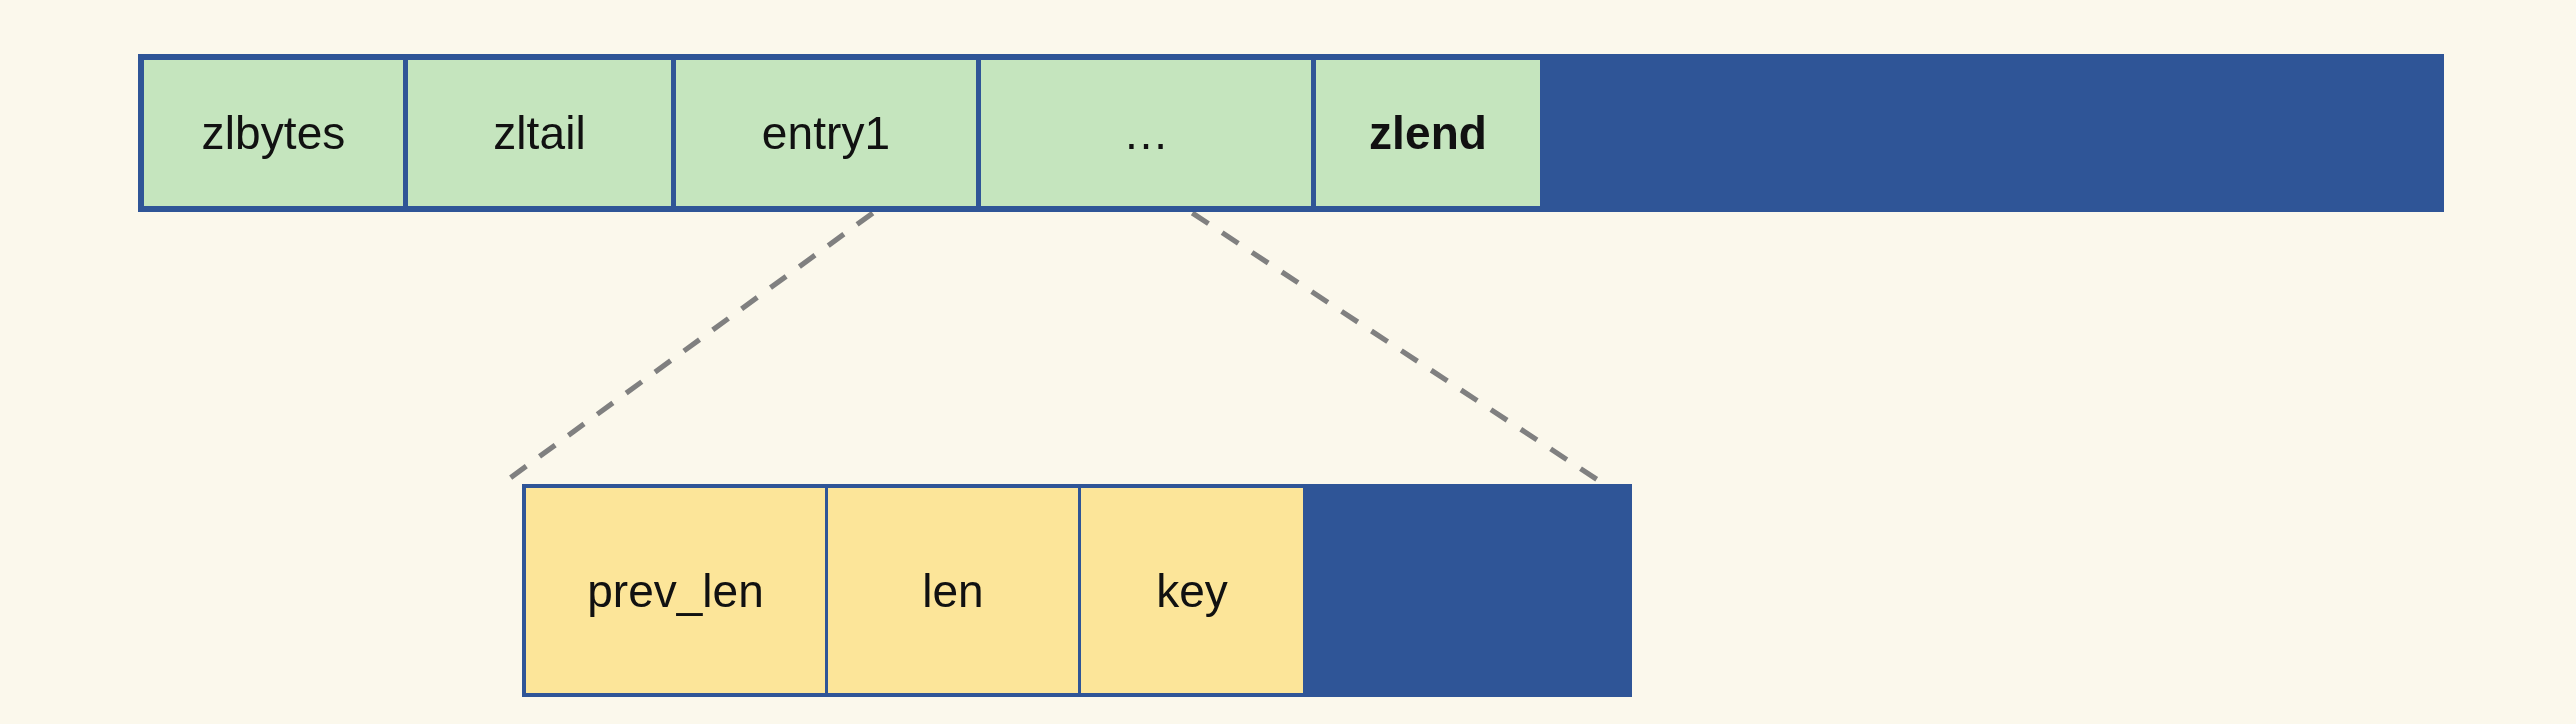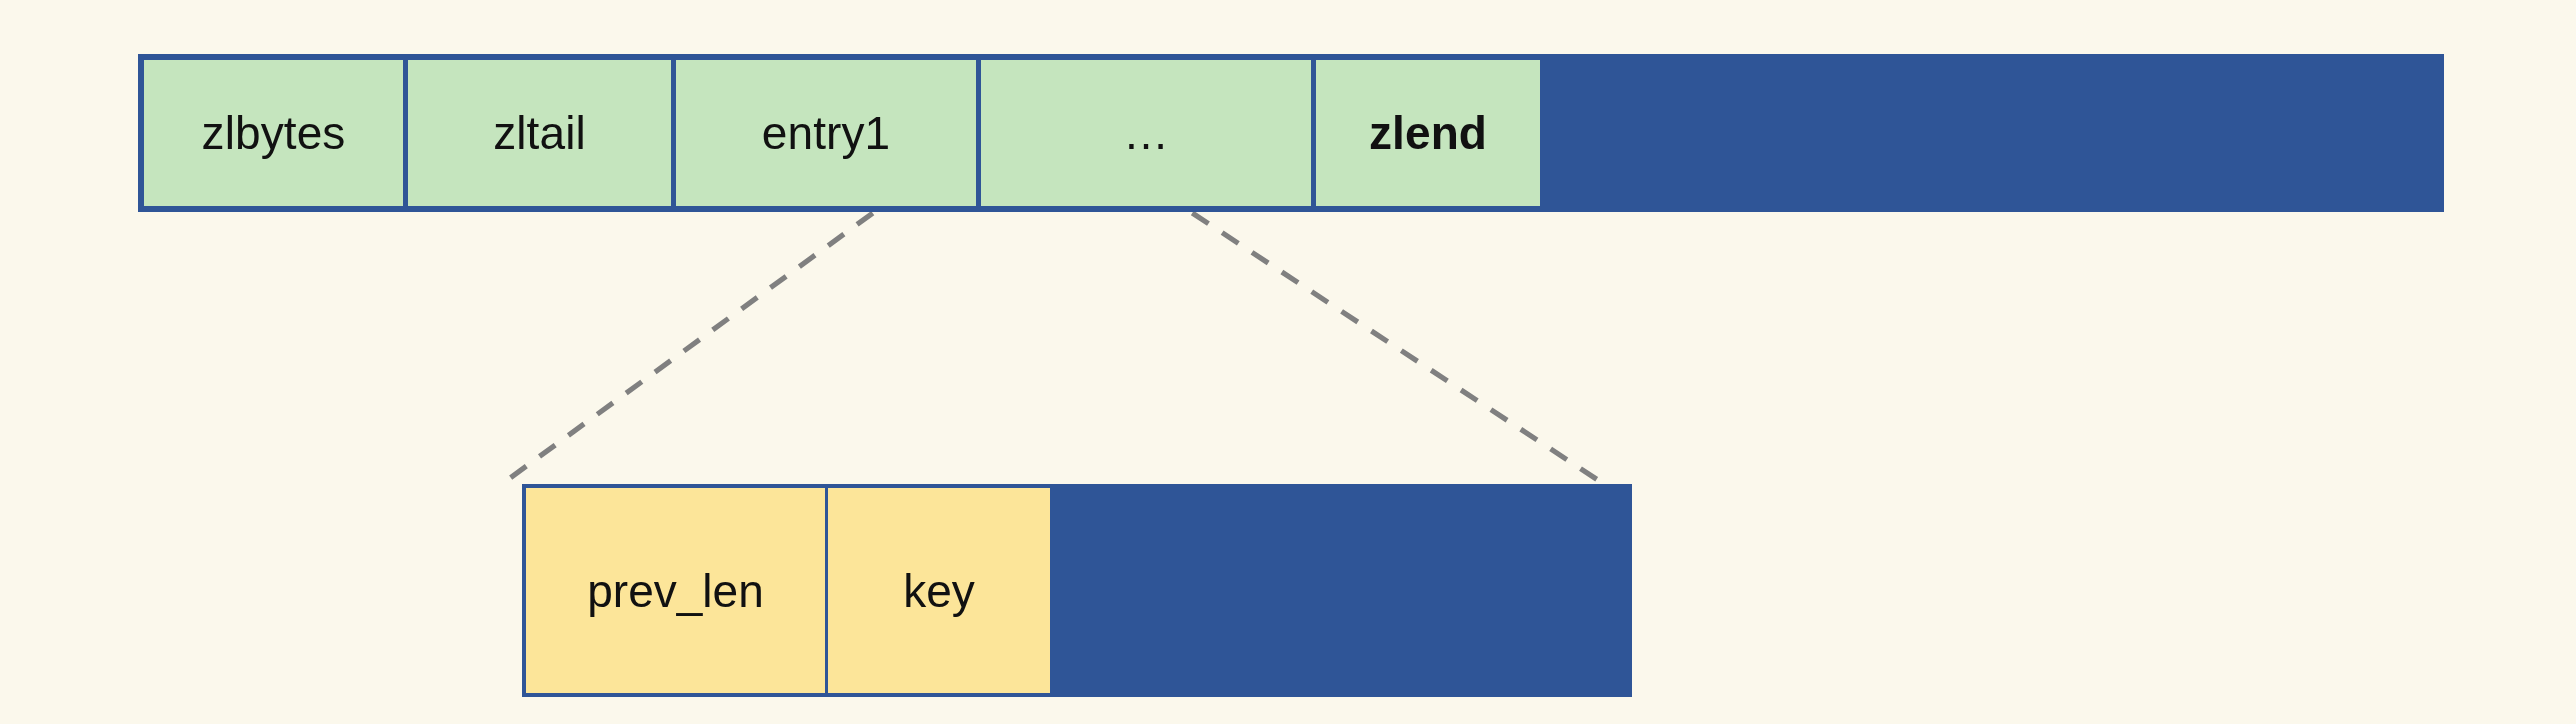--- a/index.html
+++ b/index.html
@@ -112,19 +112,22 @@
     </div>
     <div class="cell" style="width:224px">
       <span>zlend</span>
     </div>
   </div>
 
   <div id="entry-row" class="row">
     <div class="cell" style="width:302px">
       <span>prev_len</span>
     </div>
+    <div class="cell" style="width:253px">
+      <span>len</span>
+    </div>
     <div class="cell" style="width:222px">
       <span>key</span>
     </div>
   </div>
 
 </div>
 
 
 </body></html>

